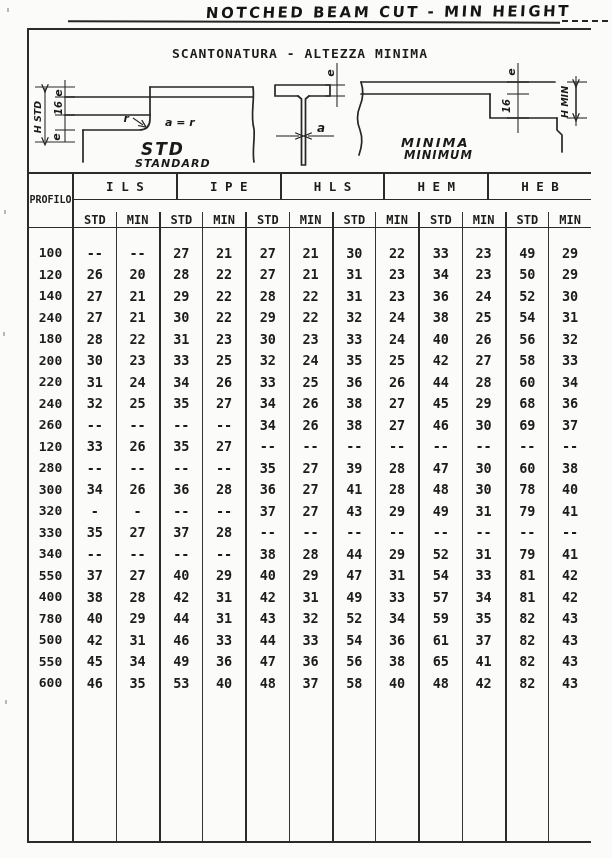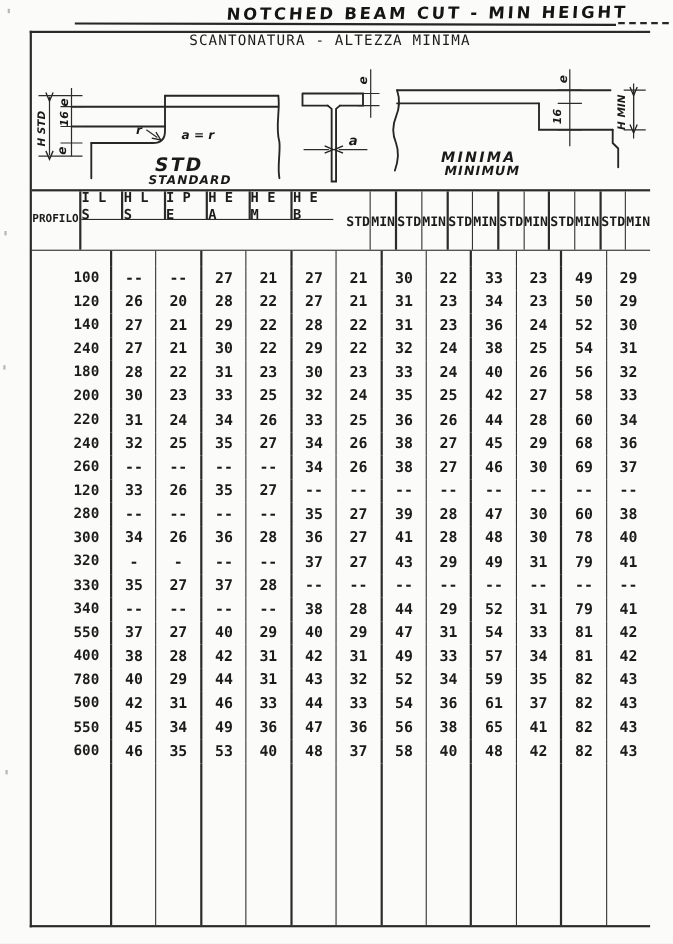--- a/index.html
+++ b/index.html
@@ -6,41 +6,41 @@
   .sheet{position:relative;width:612px;height:858px;background:#fbfbf9;overflow:hidden;
          font-family:"DejaVu Sans Mono",monospace;color:#1c1c1c;}
   
   .page-title{position:absolute;left:206px;top:3px;font-family:"DejaVu Sans",sans-serif;
     font-size:15px;font-weight:700;letter-spacing:2.5px;color:#151515;transform:skewX(-4deg) rotate(-.3deg);white-space:nowrap;}
   .title-underline{position:absolute;left:68px;top:21px;width:492px;height:0;border-top:2px solid #262626;transform:rotate(.15deg);}
   .title-underline-dash{position:absolute;left:562px;top:20px;width:46px;height:0;border-top:2px dashed #262626;}
   
   .outer-box{position:absolute;left:27px;top:28px;width:564px;height:815px;box-sizing:border-box;
     border-top:2px solid #2b2b2b;border-left:2px solid #2b2b2b;border-bottom:2px solid #2b2b2b;}
-  .subtitle{position:absolute;left:0;top:0;width:100%;text-align:center;font-size:13px;font-weight:400;
+  .subtitle{position:absolute;left:0;top:16px;width:100%;text-align:center;font-size:13px;font-weight:700;
     letter-spacing:1px;transform:translateX(-10px);}
   .diagrams{position:absolute;left:0;top:25px;}
   
   .tbl{position:absolute;left:0;top:142px;width:562px;height:669px;box-sizing:border-box;
     border-top:2px solid #2b2b2b;display:flex;flex-direction:column;}
   .thead{display:flex;height:54px;border-bottom:1.6px solid #2b2b2b;box-sizing:border-box;}
   .hprof{width:45px;box-sizing:border-box;border-right:2px solid #2b2b2b;font-size:10px;font-weight:700;
     display:flex;justify-content:center;padding-top:20px;}
-  .hright{flex:1;display:flex;flex-direction:row;gap:12px;}
+  .hright{flex:1;display:flex;flex-direction:column;gap:12px;}
   .hgroups{display:flex;height:26px;}
   .hgroup{flex:1;box-sizing:border-box;border-right:2px solid #2b2b2b;border-bottom:1.6px solid #2b2b2b;
     display:flex;align-items:center;justify-content:center;font-size:12.5px;font-weight:700;}
   .hgroup:last-child{border-right:none;}
   .hsubs{display:flex;flex:1;}
   .hsub{flex:1;box-sizing:border-box;border-right:1.4px solid #333;display:flex;align-items:center;
     justify-content:center;font-size:12px;font-weight:700;}
   .hsub.gb{border-right:2px solid #2b2b2b;}
   .hsub:last-child{border-right:none;}
   .tbody{display:flex;flex-direction:column;flex:1;}
-  .trow{display:flex;height:21.5px;flex:0 0 auto;margin-left:28px;}
+  .trow{display:flex;height:21.5px;flex:0 0 auto;}
   .trow.spacer{height:14px;}
   .trow.filler{flex:1 1 auto;height:auto;}
   .cellp{width:45px;box-sizing:border-box;border-right:2px solid #2b2b2b;display:flex;align-items:center;
     justify-content:center;font-size:13px;font-weight:700;}
   .cellv{flex:1;box-sizing:border-box;border-right:1.4px solid #333;display:flex;align-items:center;
     justify-content:center;font-size:13.5px;font-weight:700;letter-spacing:0;}
   .cellv.gb{border-right:2px solid #2b2b2b;}
   .cellv:last-child{border-right:none;}
   
   .hw{font-family:"DejaVu Sans",sans-serif;font-style:italic;font-weight:600;fill:#1a1a1a;}
@@ -135,23 +135,22 @@
       <text class="hw" x="372" y="92" font-size="13" letter-spacing="2">MINIMA</text>
       <text class="hw" x="375" y="104" font-size="11.5" letter-spacing="1">MINIMUM</text>
     </svg>
 
     <div class="tbl">
       <div class="thead">
         <div class="hprof">PROFILO</div>
         <div class="hright">
           <div class="hgroups">
             <div class="hgroup">I L S</div>
+            <div class="hgroup">I P E</div>
             <div class="hgroup">H L S</div>
-            <div class="hgroup">I P E</div>
-            <div class="hgroup">H E A</div>
             <div class="hgroup">H E M</div>
             <div class="hgroup">H E B</div>
           </div>
           <div class="hsubs">
             <div class="hsub">STD</div>
             <div class="hsub gb">MIN</div>
             <div class="hsub">STD</div>
             <div class="hsub gb">MIN</div>
             <div class="hsub">STD</div>
             <div class="hsub gb">MIN</div>

